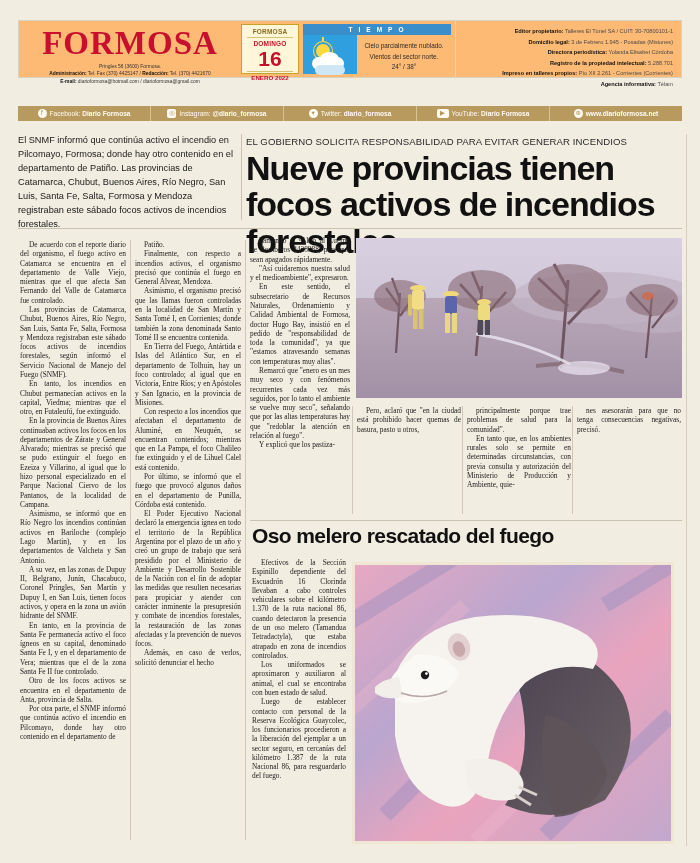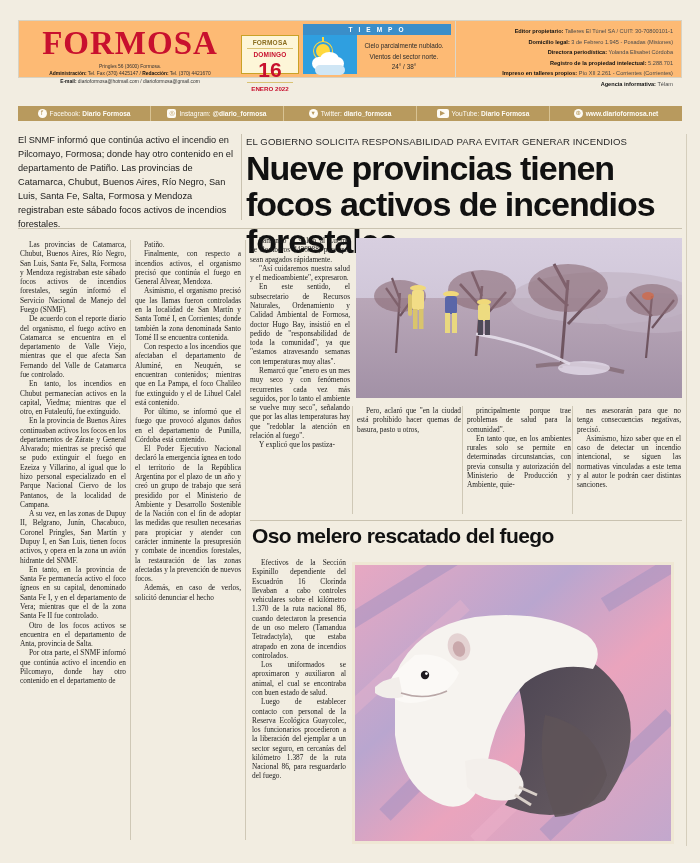--- a/index.html
+++ b/index.html
@@ -68,21 +68,21 @@
     font-family: "Liberation Sans", sans-serif;
     font-size: 4.9px;
     color: #333;
     line-height: 1.55;
     margin-top: 2px;
   }
   .mh-addr b { color: #111; }
 
   .mh-datebox {
     width: 58px;
-    margin: 14px 0 3px 0;
+    margin: 3px 0 3px 0;
     border: 1px solid #c9a227;
     background: #fdf6d8;
     box-sizing: border-box;
     text-align: center;
     padding-top: 3px;
   }
   .db-city {
     font-family: "Liberation Sans", sans-serif;
     font-weight: bold;
     font-size: 6.5px;
@@ -477,34 +477,36 @@
         <ellipse cx="128" cy="64" rx="7" ry="3" fill="#f0d97a"></ellipse>
         <rect x="122" y="66" width="12" height="17" rx="3" fill="#eddb80"></rect>
         <rect x="122" y="82" width="5" height="15" fill="#4e4a58"></rect>
         <rect x="129" y="82" width="5" height="15" fill="#4e4a58"></rect>
       </g>
       <ellipse cx="292" cy="58" rx="6" ry="4" fill="#d06a4a" opacity="0.8"></ellipse>
     </svg>
   </div>
 
   <div class="col" id="col1">
+      <p>De acuerdo con el reporte diario del organismo, el fuego activo en Catamarca se encuentra en el departamento de Valle Viejo, mientras que el que afecta San Fernando del Valle de Catamarca fue controlado.</p>
       <p>Las provincias de Catamarca, Chubut, Buenos Aires, Río Negro, San Luis, Santa Fe, Salta, Formosa y Mendoza registraban este sábado focos activos de incendios forestales, según informó el Servicio Nacional de Manejo del Fuego (SNMF).</p>
-      <p>De acuerdo con el reporte diario del organismo, el fuego activo en Catamarca se encuentra en el departamento de Valle Viejo, mientras que el que afecta San Fernando del Valle de Catamarca fue controlado.</p>
       <p>En tanto, los incendios en Chubut permanecían activos en la capital, Viedma; mientras que el otro, en Futaleufú, fue extinguido.</p>
       <p>En la provincia de Buenos Aires continuaban activos los focos en los departamentos de Zárate y General Alvarado; mientras se precisó que se pudo extinguir el fuego en Ezeiza y Villarino, al igual que lo hizo personal especializado en el Parque Nacional Ciervo de los Pantanos, de la localidad de Campana.</p>
+      <p>Asimismo, se informó que en Río Negro los incendios continúan activos en Bariloche (complejo Lago Martin), y en los departamentos de Valcheta y San Antonio.</p>
       <p>A su vez, en las zonas de Dupuy II, Belgrano, Junín, Chacabuco, Coronel Pringles, San Martín y Dupuy I, en San Luis, tienen focos activos, y opera en la zona un avión hidrante del SNMF.</p>
       <p>En tanto, en la provincia de Santa Fe permanecía activo el foco ígneos en su capital, denominado Santa Fe I, y en el departamento de Vera; mientras que el de la zona Santa Fe II fue controlado.</p>
       <p>Otro de los focos activos se encuentra en el departamento de Anta, provincia de Salta.</p>
       <p>Por otra parte, el SNMF informó que continúa activo el incendio en Pilcomayo, donde hay otro contenido en el departamento de</p>
     </div>
   <div class="colsep" style="left:130px; top:240px; height:600px;"></div>
   <div class="col" id="col2">
       <p>Patiño.</p>
       <p>Finalmente, con respecto a incendios activos, el organismo precisó que continúa el fuego en General Alvear, Mendoza.</p>
       <p>Asimismo, el organismo precisó que las llamas fueron controladas en la localidad de San Martín y Santa Tomé I, en Corrientes; donde también la zona denominada Santo Tomé II se encuentra contenida.</p>
+      <p>En Tierra del Fuego, Antártida e Islas del Atlántico Sur, en el departamento de Tolhuin, hay un foco controlado; al igual que en Victoria, Entre Ríos; y en Apóstoles y San Ignacio, en la provincia de Misiones.</p>
       <p>Con respecto a los incendios que afectaban el departamento de Aluminé, en Neuquén, se encuentran contenidos; mientras que en La Pampa, el foco Chalileo fue extinguido y el de Lihuel Calel está contenido.</p>
       <p>Por último, se informó que el fuego que provocó algunos daños en el departamento de Punilla, Córdoba está contenido.</p>
       <p>El Poder Ejecutivo Nacional declaró la emergencia ígnea en todo el territorio de la República Argentina por el plazo de un año y creó un grupo de trabajo que será presidido por el Ministerio de Ambiente y Desarrollo Sostenible de la Nación con el fin de adoptar las medidas que resulten necesarias para propiciar y atender con carácter inminente la presupresión y combate de incendios forestales, la restauración de las zonas afectadas y la prevención de nuevos focos.</p>
       <p>Además, en caso de verlos, solicitó denunciar el hecho</p>
     </div>
   <div class="colsep" style="left:245px; top:240px; height:600px;"></div>
   <div class="col" id="col3">
       <p>llamando al 911 o al Cuerpo de Bomberos 4428888, para que sean apagados rápidamente.</p>
       <p>"Así cuidaremos nuestra salud y el medioambiente", expresaron.</p>
       <p>En este sentido, el subsecretario de Recursos Naturales, Ordenamiento y Calidad Ambiental de Formosa, doctor Hugo Bay, insistió en el pedido de "responsabilidad de toda la comunidad", ya que "estamos atravesando semanas con temperaturas muy altas".</p>
@@ -516,21 +518,20 @@
       <p>Pero, aclaró que "en la ciudad está prohibido hacer quemas de basura, pasto u otros,</p>
     </div>
   <div class="colsep" style="left:462px; top:406px; height:108px;"></div>
   <div class="col" id="col5">
       <p>principalmente porque trae problemas de salud para la comunidad".</p>
       <p>En tanto que, en los ambientes rurales solo se permite en determinadas circunstancias, con previa consulta y autorización del Ministerio de Producción y Ambiente, quie-</p>
     </div>
   <div class="colsep" style="left:572px; top:406px; height:108px;"></div>
   <div class="col" id="col6">
       <p>nes asesorarán para que no tenga consecuencias negativas, precisó.</p>
-      <p>Asimismo, hizo saber que en el caso de detectar un incendio intencional, se siguen las normativas vinculadas a este tema y al autor le podrán caer distintas sanciones.</p>
     </div>
 
   <div class="sub-hl-rule"></div>
   <div class="headline2">Oso melero rescatado del fuego</div>
   <div class="col" id="col7">
       <p>Efectivos de la Sección Espinillo dependiente del Escuadrón 16 Clorinda llevaban a cabo controles vehiculares sobre el kilómetro 1.370 de la ruta nacional 86, cuando detectaron la presencia de un oso melero (Tamandua Tetradactyla), que estaba atrapado en zona de incendios controlados.</p>
       <p>Los uniformados se aproximaron y auxiliaron al animal, el cual se encontraba con buen estado de salud.</p>
       <p>Luego de establecer contacto con personal de la Reserva Ecológica Guaycolec, los funcionarios procedieron a la liberación del ejemplar a un sector seguro, en cercanías del kilómetro 1.387 de la ruta Nacional 86, para resguardarlo del fuego.</p>
     </div>
 

